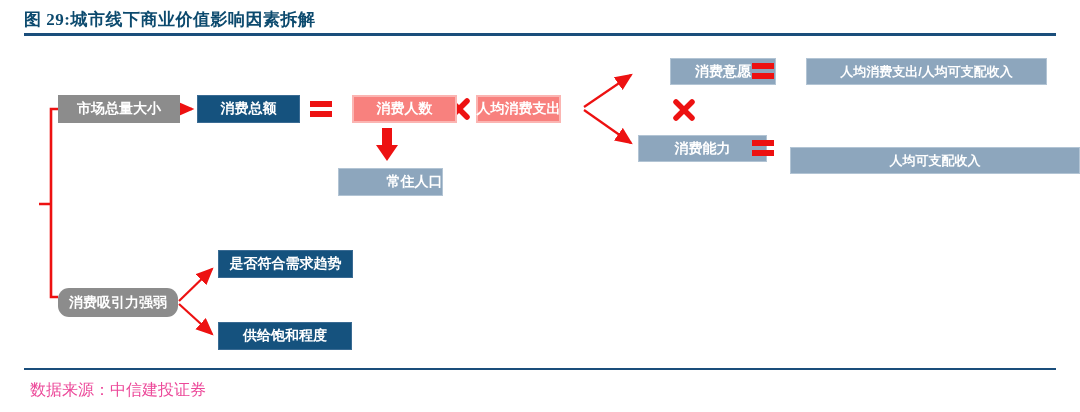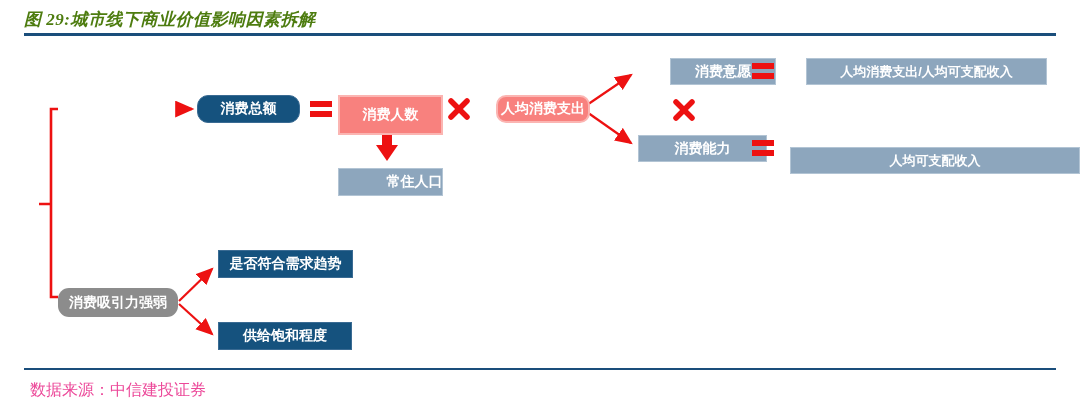--- a/index.html
+++ b/index.html
@@ -1,19 +1,19 @@
 <!DOCTYPE html>
 <html><head>
 <meta charset="utf-8">
 <style>
   html,body{margin:0;padding:0;background:#fff;}
   .page{position:relative;width:1080px;height:412px;background:#ffffff;overflow:hidden;
         font-family:"Liberation Sans",sans-serif;}
   .fig-title{position:absolute;left:24px;top:8px;font-family:"Liberation Serif",serif;
-        font-weight:bold;font-size:17px;color:#4d7c0f;letter-spacing:.5px;white-space:nowrap;font-style:italic;}
+        font-weight:bold;font-size:17px;color:#0c4a6e;letter-spacing:.5px;white-space:nowrap;}
   .rule{position:absolute;left:24px;width:1032px;height:3px;background:#1A4E7B;}
   .rule.top{top:33px;}
   .rule.bottom{top:368px;height:2px;}
   .source{position:absolute;left:30px;top:380px;font-family:"Liberation Serif",serif;
         font-size:16px;color:#ec4899;white-space:nowrap;}
   .box{position:absolute;display:flex;align-items:center;justify-content:center;
         color:#fff;font-weight:bold;font-size:14px;box-sizing:border-box;white-space:nowrap;}
   .gray{background:#8C8C8C;}
   .navy{background:#15527E;border:1px solid #3A6B93;}
   .salmon{background:#F8817E;border:2px solid #FBB5B2;}
@@ -53,27 +53,28 @@
     <g stroke="#ED1111" stroke-width="5.5" stroke-linecap="round">
       <line x1="451" y1="101" x2="467" y2="117"></line>
       <line x1="467" y1="101" x2="451" y2="117"></line>
     </g>
     <g stroke="#ED1111" stroke-width="5.5" stroke-linecap="round">
       <line x1="676" y1="102" x2="692" y2="118"></line>
       <line x1="692" y1="102" x2="676" y2="118"></line>
     </g>
   </svg>
 
-  <div class="box navy" style="left:197px;top:95px;width:103px;height:28px;border-radius:11px;">消费总额</div>
+  <div class="box gray" style="left:58px;top:95px;width:122px;height:28px;">市场总量大小</div>
+  <div class="box navy" style="left:197px;top:95px;width:103px;height:28px;">消费总额</div>
   <div class="eq" style="left:310px;top:101px;">
     <span class="bar"></span>
       <span class="bar"></span>
   </div>
-  <div class="box salmon" style="left:338px;top:95px;width:105px;height:40px;">消费人数</div>
-  <div class="box salmon" style="left:496px;top:95px;width:94px;height:28px;border-radius:10px;">人均消费支出</div>
+  <div class="box salmon" style="left:352px;top:95px;width:105px;height:28px;">消费人数</div>
+  <div class="box salmon" style="left:476px;top:95px;width:85px;height:28px;">人均消费支出</div>
 
   <div class="box bluegray" style="left:338px;top:168px;width:105px;height:28px;padding-left:48px;">常住人口</div>
 
   <div class="box bluegray" style="left:638px;top:58px;width:106px;height:27px;margin-left:32px;">消费意愿</div>
   <div class="eq" style="left:752px;top:63px;">
     <span class="bar"></span>
       <span class="bar"></span>
   </div>
   <div class="box bluegray small" style="left:790px;top:58px;width:241px;height:27px;margin-left:16px;">人均消费支出/人均可支配收入</div>
 

